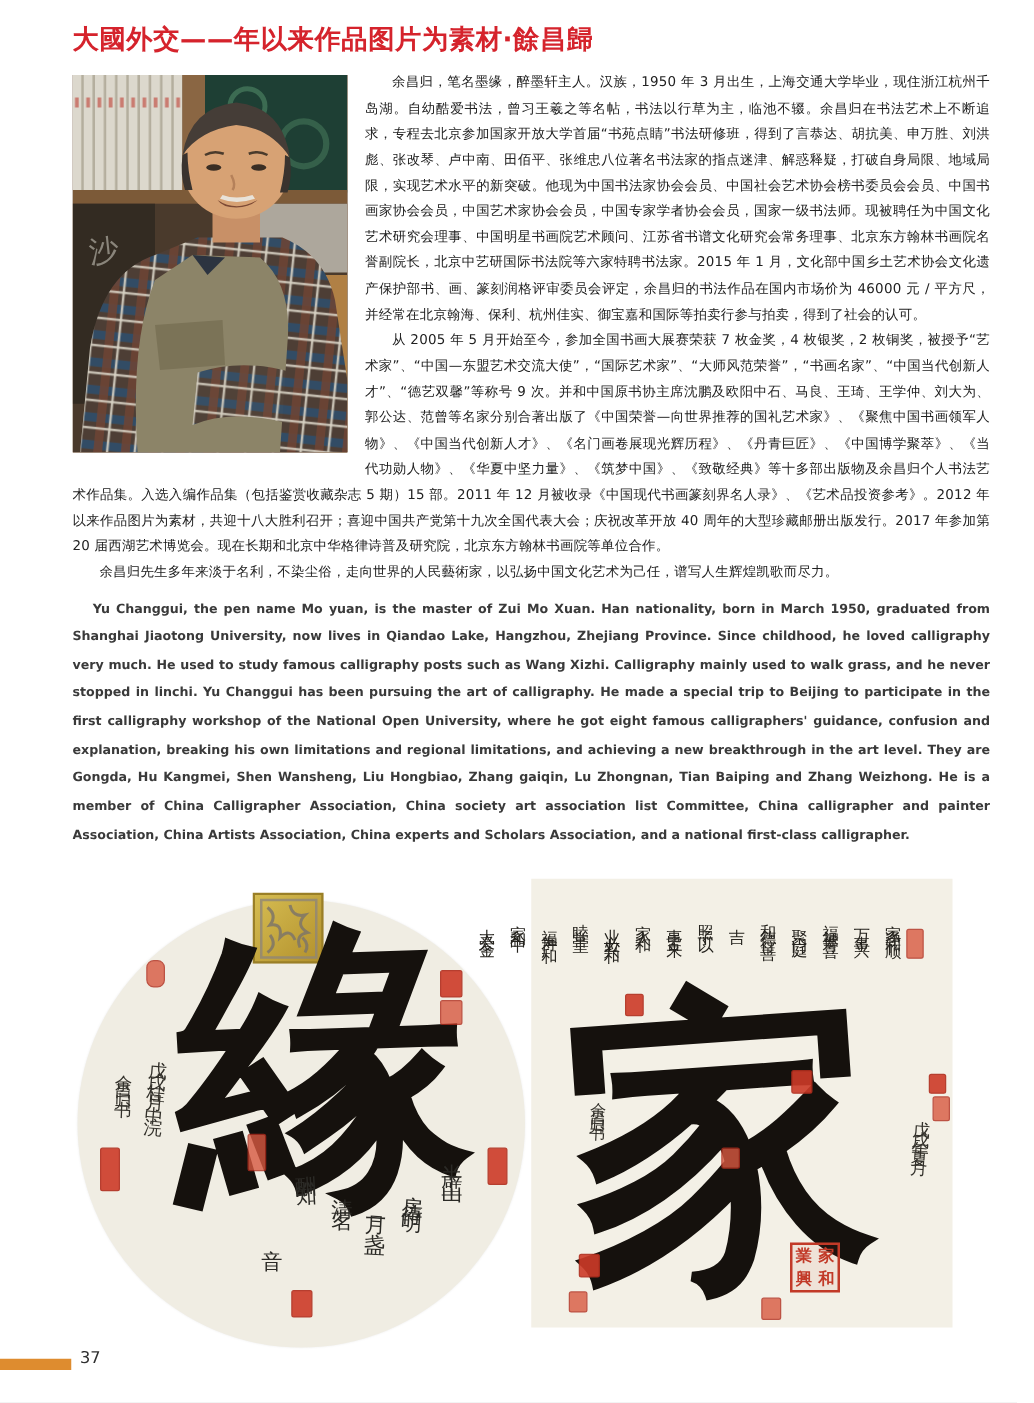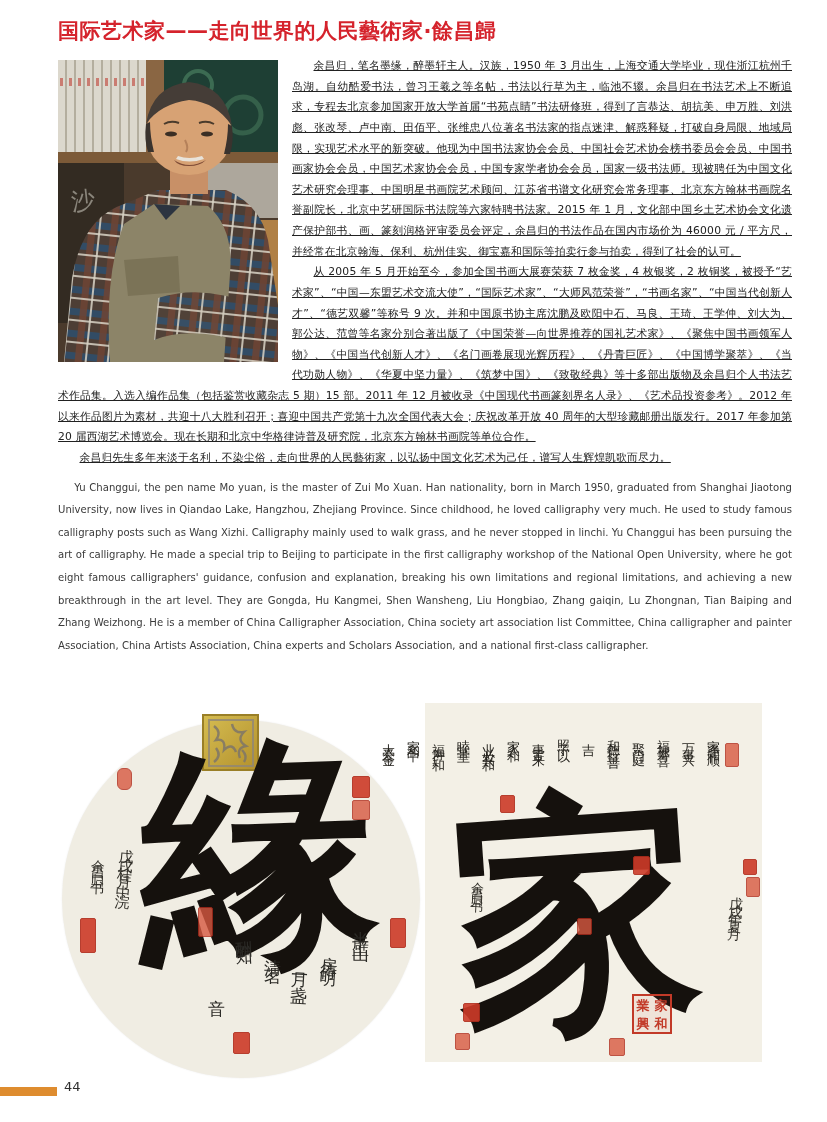--- a/index.html
+++ b/index.html
@@ -4,22 +4,22 @@
 <style>
   html,body{margin:0;padding:0;background:#e9e9e9;}
   .page{position:relative;width:827px;height:1122px;margin:0 auto;background:#ffffff;overflow:hidden;
         font-family:"DejaVu Sans","Liberation Sans",sans-serif;}
   .page-title{position:absolute;left:58px;top:17px;font-size:21px;font-weight:bold;color:#d5232c;
         letter-spacing:.5px;white-space:nowrap;}
   .article{position:absolute;left:58px;top:56px;width:734px;height:650px;overflow:hidden;
         font-size:14px;color:#212121;text-align:justify;}
   .photo-wrap{float:left;width:220px;height:302px;margin:4px 14px 6px 0;background:#6e5138;overflow:hidden;}
   .photo-wrap svg{display:block;}
-  p.cn{margin:0;text-indent:2em;line-height:1.92;letter-spacing:.2px;text-decoration:underline;}
-  p.en{margin:8px 0 0 0;text-indent:1.6em;line-height:2.24;font-size:.94em;color:#3a3a3a;}
+  p.cn{margin:0;text-indent:2em;line-height:1.92;letter-spacing:.2px;}
+  p.en{margin:8px 0 0 0;text-indent:1.6em;line-height:2.24;font-size:.94em;color:#3a3a3a;font-weight:bold;}
 
   
   .art-left{position:absolute;left:62px;top:720px;width:358px;height:358px;border-radius:50%;
         background:#f0ede3;box-shadow:0 0 2px rgba(0,0,0,.08);}
   .art-right{position:absolute;left:425px;top:703px;width:337px;height:359px;background:#f3f0e6;}
   .bigchar{position:absolute;line-height:1;font-weight:bold;color:#15110d;
         font-family:"DejaVu Serif","Liberation Serif",serif;}
   .char-yuan{left:78px;top:16px;font-size:238px;transform:rotate(-2deg);}
   .char-jia{left:28px;top:86px;font-size:248px;transform:rotate(-4deg);}
   .vcol{position:absolute;writing-mode:vertical-rl;text-orientation:upright;color:#26241f;
@@ -41,21 +41,21 @@
         color:#c23a28;font-family:"DejaVu Serif","Liberation Serif",serif;line-height:1;}
 
   .footer-bar{position:absolute;left:0;top:1087px;width:57px;height:9px;background:#de8c2f;}
   .page-num{position:absolute;left:64px;top:1079px;font-size:13px;color:#2f2f2f;}
 </style>
 </head>
 <body>
 
 <div class="page">
 
-  <div class="page-title">国际艺术家——走向世界的人民藝術家·餘昌歸</div>
+  <div class="page-title">大國外交——年以来作品图片为素材·餘昌歸</div>
 
   <div class="article" style="font-size: 10.75px;">
     <div class="photo-wrap">
       <svg width="220" height="302" viewBox="0 0 220 302">
         <defs>
           <pattern id="plaid" width="22" height="22" patternUnits="userSpaceOnUse" patternTransform="rotate(6)">
             <rect width="22" height="22" fill="#4d3e35"></rect>
             <rect y="3" width="22" height="7" fill="#2e4f6d" opacity="0.85"></rect>
             <rect x="4" width="7" height="22" fill="#6e4434" opacity="0.85"></rect>
             <rect x="14" width="2" height="22" fill="#d8d2c4" opacity="0.85"></rect>
@@ -177,15 +177,15 @@
 
     <div class="big-seal">
       <span>業</span>
       <span>家</span>
       <span>興</span>
       <span>和</span>
     </div>
   </div>
 
   <div class="footer-bar"></div>
-  <div class="page-num">44</div>
+  <div class="page-num">37</div>
 
 </div>
 
 </body></html>

